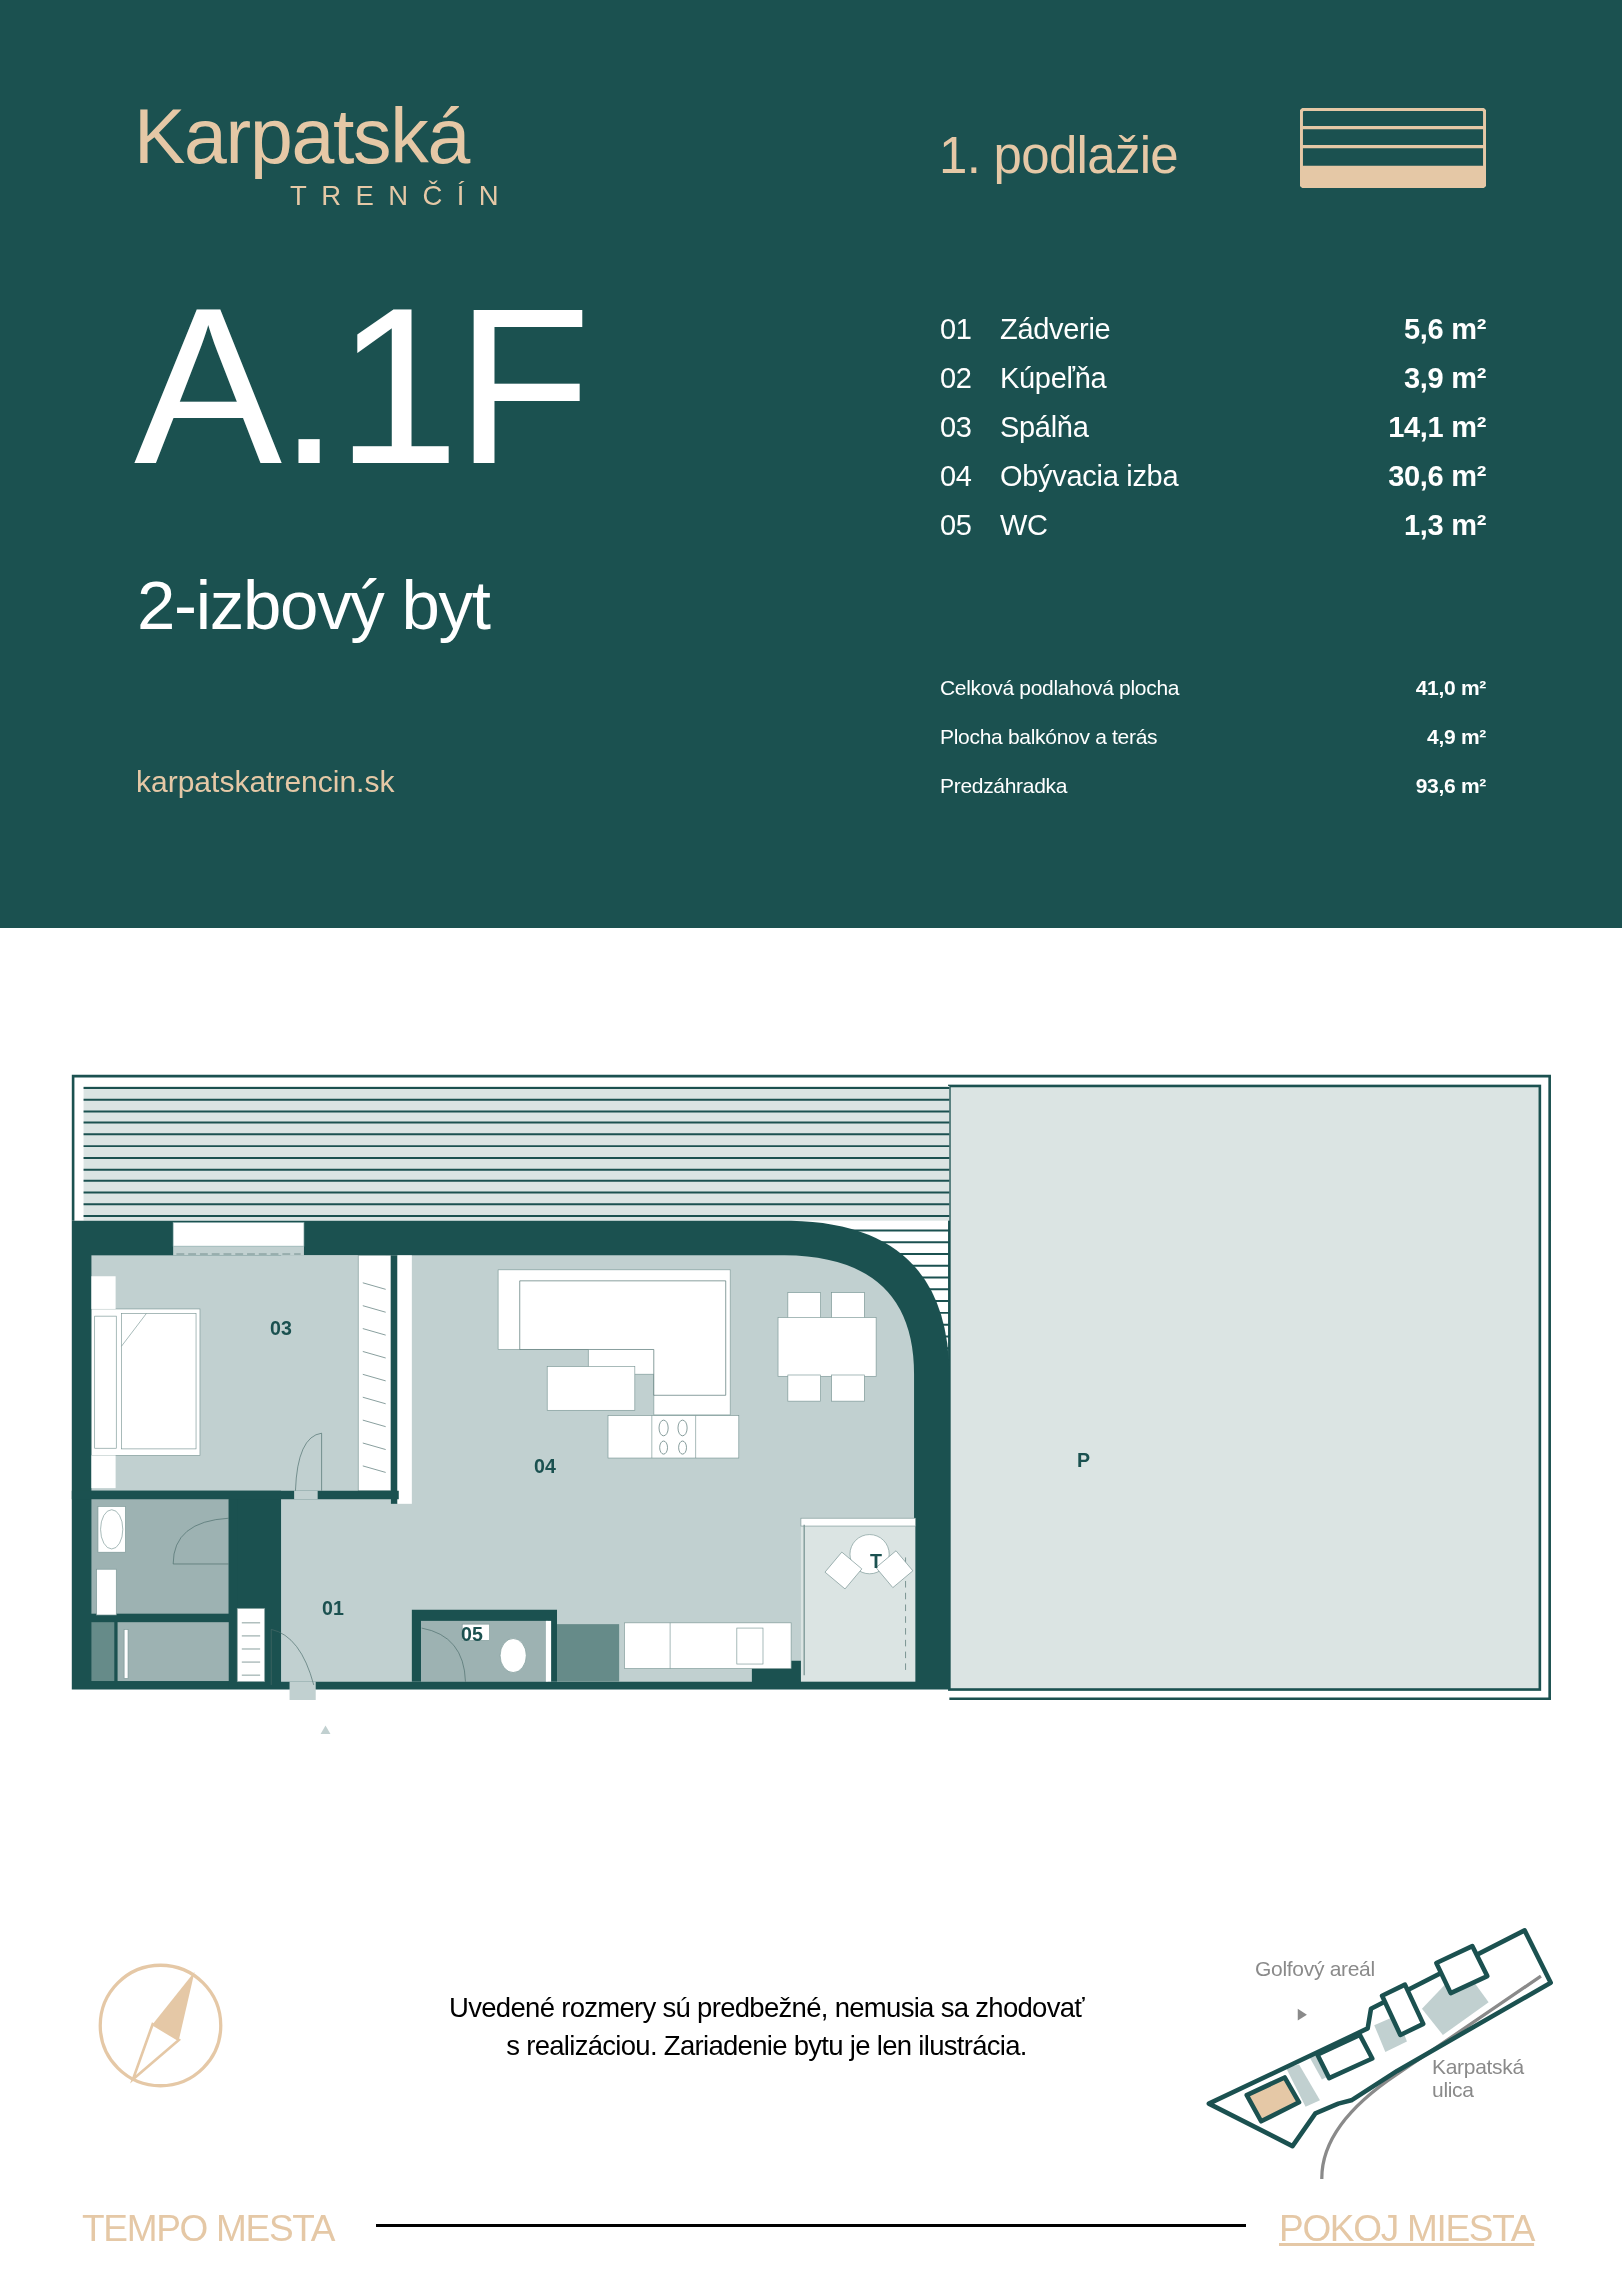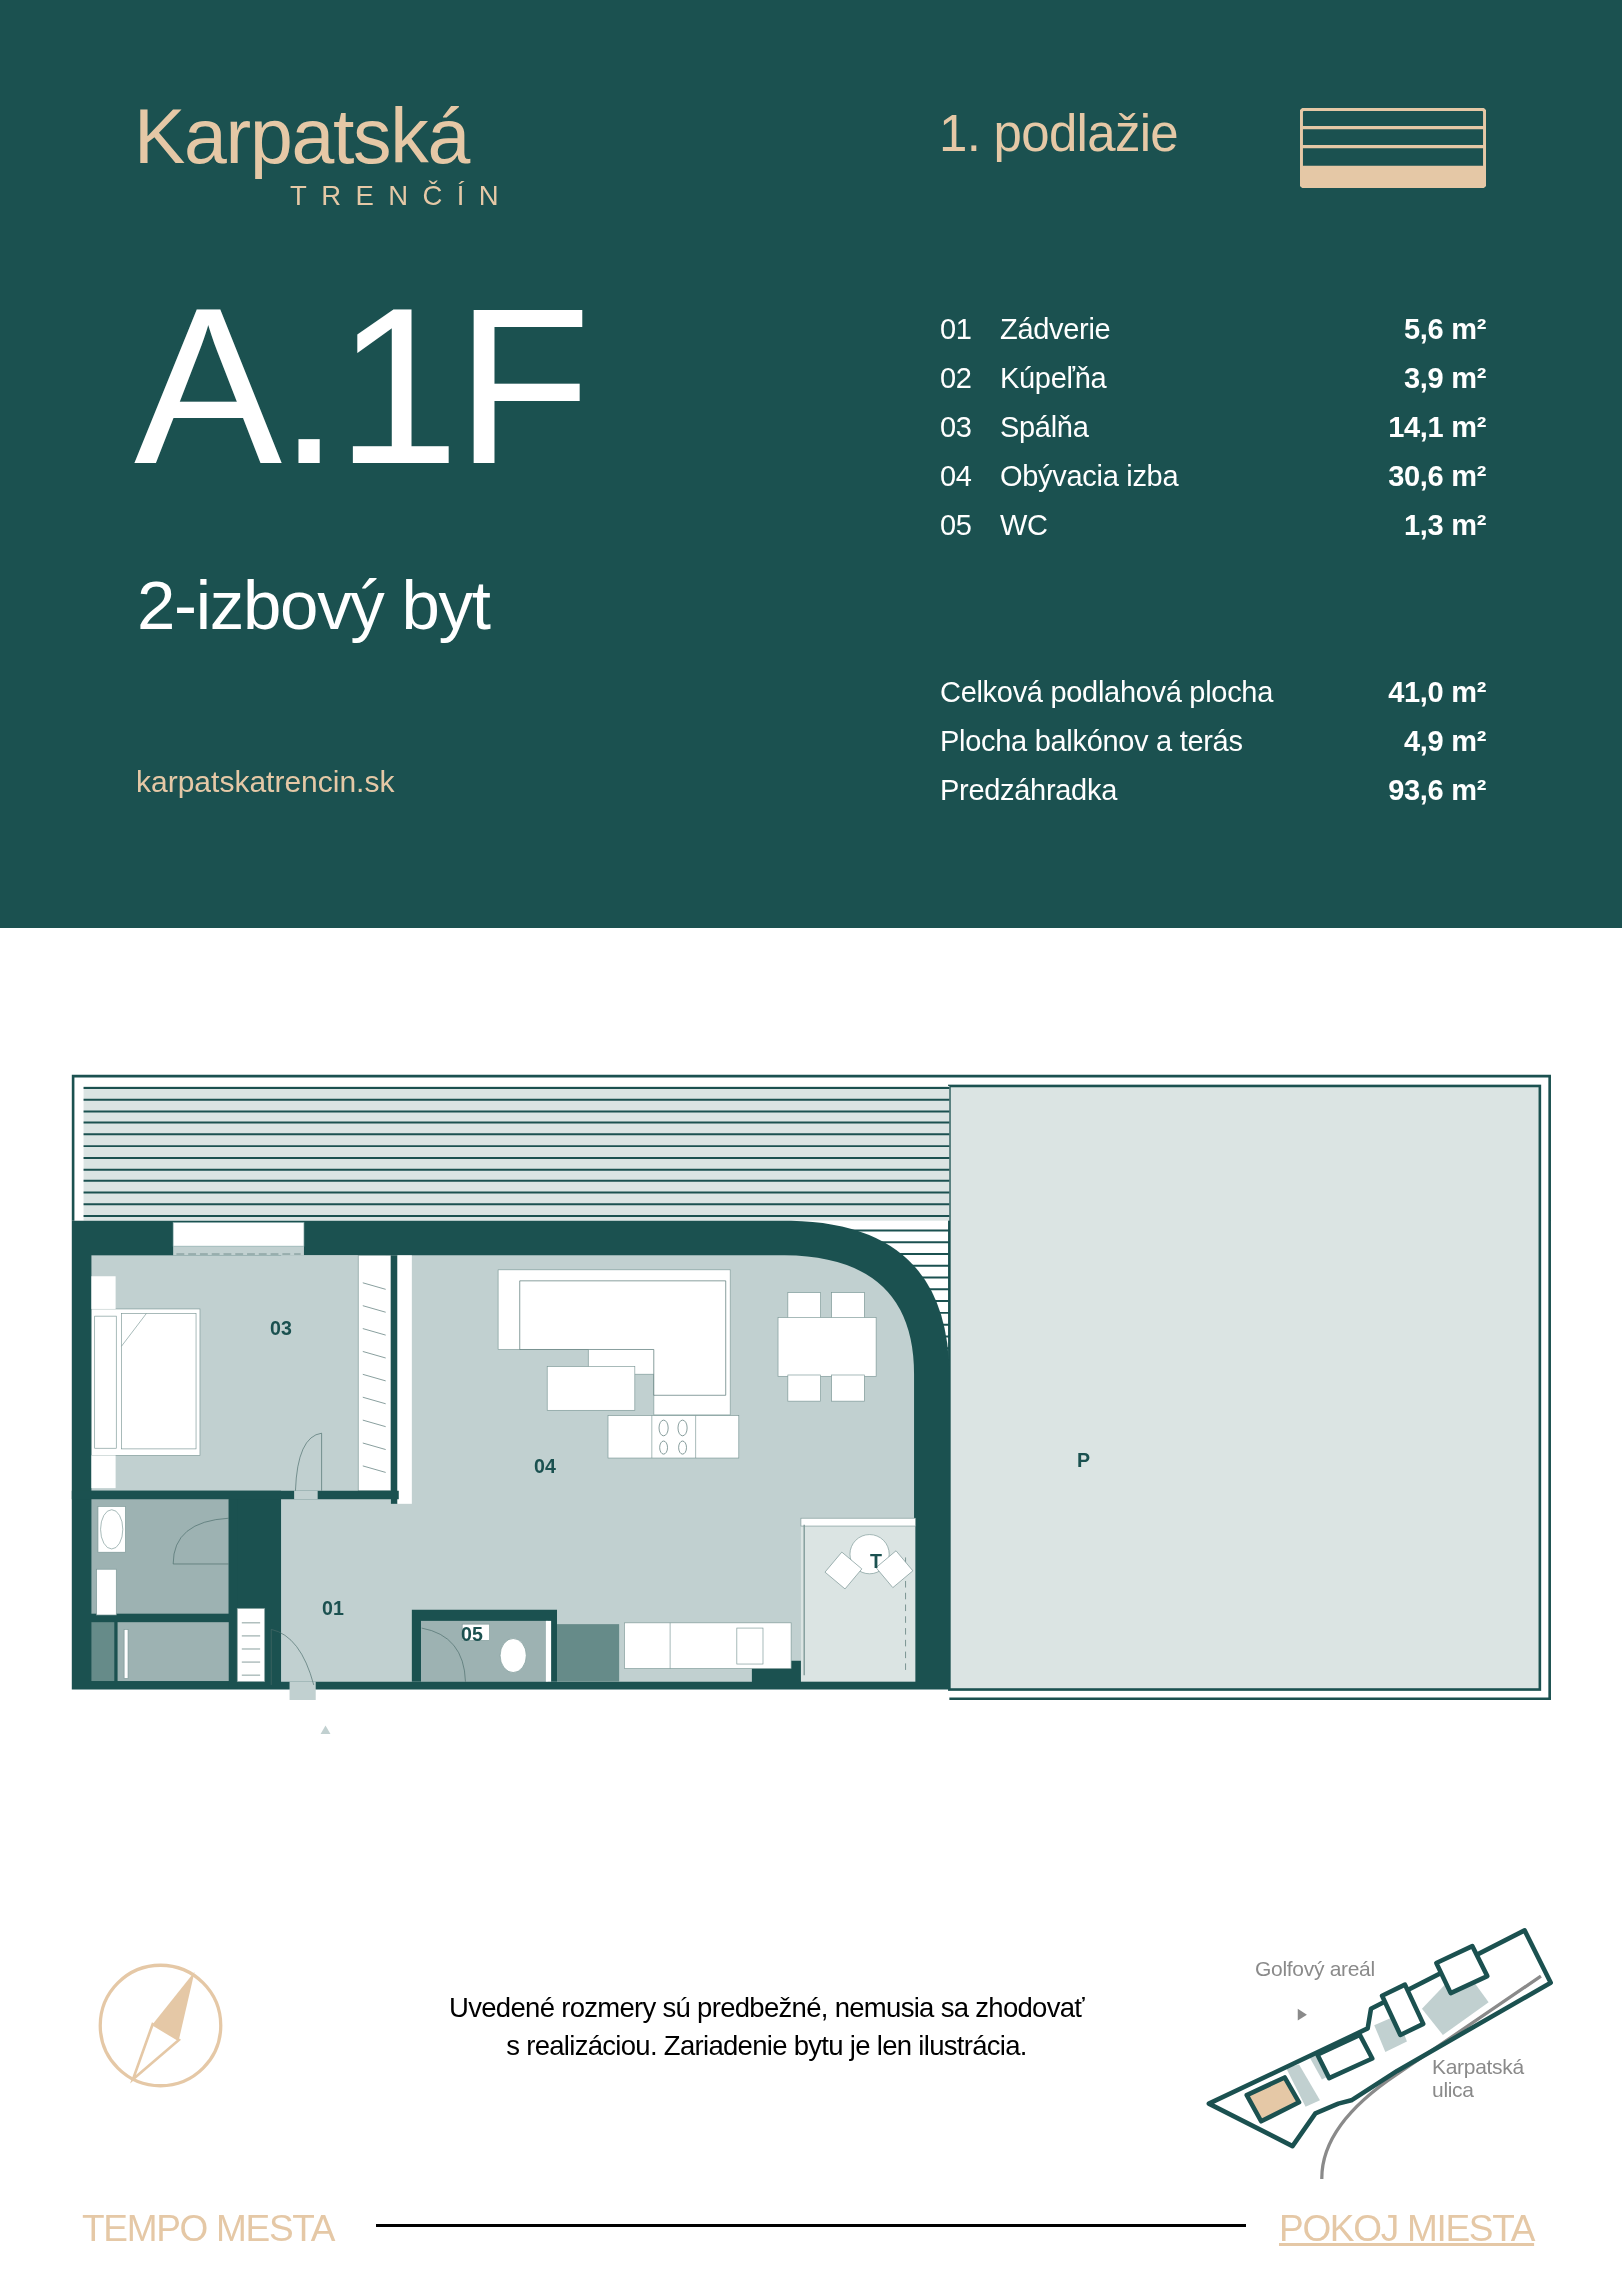--- a/index.html
+++ b/index.html
@@ -5,35 +5,35 @@
   * { margin: 0; padding: 0; box-sizing: border-box; }
   html, body { width: 1622px; height: 2295px; background: #ffffff; overflow: hidden; }
   body { position: relative; font-family: "Liberation Sans", sans-serif; }
 
   .hero { position: absolute; left: 0; top: 0; width: 1622px; height: 928px; background: #1b5150; }
 
   .brand { position: absolute; left: 134px; top: 98px; width: 393px; }
   .brand-name { position: absolute; left: 0; top: 0; font-size: 77px; color: #e5c8a6; letter-spacing: -1.3px; font-weight: 400; line-height: 1; }
   .brand-city { position: absolute; left: 156px; top: 84px; font-size: 27.5px; color: #e5c8a6; letter-spacing: 14.4px; line-height: 1; text-align: center; }
 
-  .floor-label { position: absolute; left: 939px; top: 108px; font-size: 51px; color: #e5c8a6; line-height: 1; letter-spacing: -0.7px; }
+  .floor-label { position: absolute; left: 939px; top: 130px; font-size: 51px; color: #e5c8a6; line-height: 1; letter-spacing: -0.7px; }
   .floor-icon { position: absolute; left: 1300px; top: 108px; width: 186px; height: 80px; }
 
   .unit-code { position: absolute; left: 134px; top: 275px; font-size: 222px; color: #ffffff; line-height: 1; letter-spacing: -3.9px; font-weight: 400; }
   .unit-type { position: absolute; left: 137px; top: 571px; font-size: 69px; color: #ffffff; line-height: 1; letter-spacing: -1.3px; }
   .website { position: absolute; left: 136px; top: 767px; font-size: 30px; color: #e5c8a6; line-height: 1; }
 
   .rooms { position: absolute; left: 940px; top: 313px; width: 546px; }
   .room-row { display: flex; align-items: baseline; height: 49px; font-size: 29px; color: #ffffff; letter-spacing: -0.3px; }
   .room-num { width: 60px; }
   .room-name { flex: 1; }
   .room-area { text-align: right; font-weight: 700; }
 
   .totals { position: absolute; left: 940px; top: 676px; width: 546px; }
-  .total-row { display: flex; align-items: baseline; height: 49px; font-size: 29px; color: #ffffff; letter-spacing: -0.3px; }
+  .total-row { display: flex; align-items: baseline; height: 49px; font-size: 21px; color: #ffffff; letter-spacing: -0.3px; }
   .total-label { flex: 1; }
   .total-area { font-weight: 700; text-align: right; }
 
   .plan { position: absolute; left: 65px; top: 1067px; width: 1498px; height: 667px; }
 
   .plan-label { position: absolute; font-weight: 700; color: #1b5150; font-size: 19.6px; line-height: 1; }
 
   .compass { position: absolute; left: 95px; top: 1960px; width: 131px; height: 131px; }
   .disclaimer { position: absolute; left: 374px; top: 1989px; width: 785px; font-size: 27.5px; color: #000; line-height: 38px; letter-spacing: -0.7px; text-align: center; }
 

